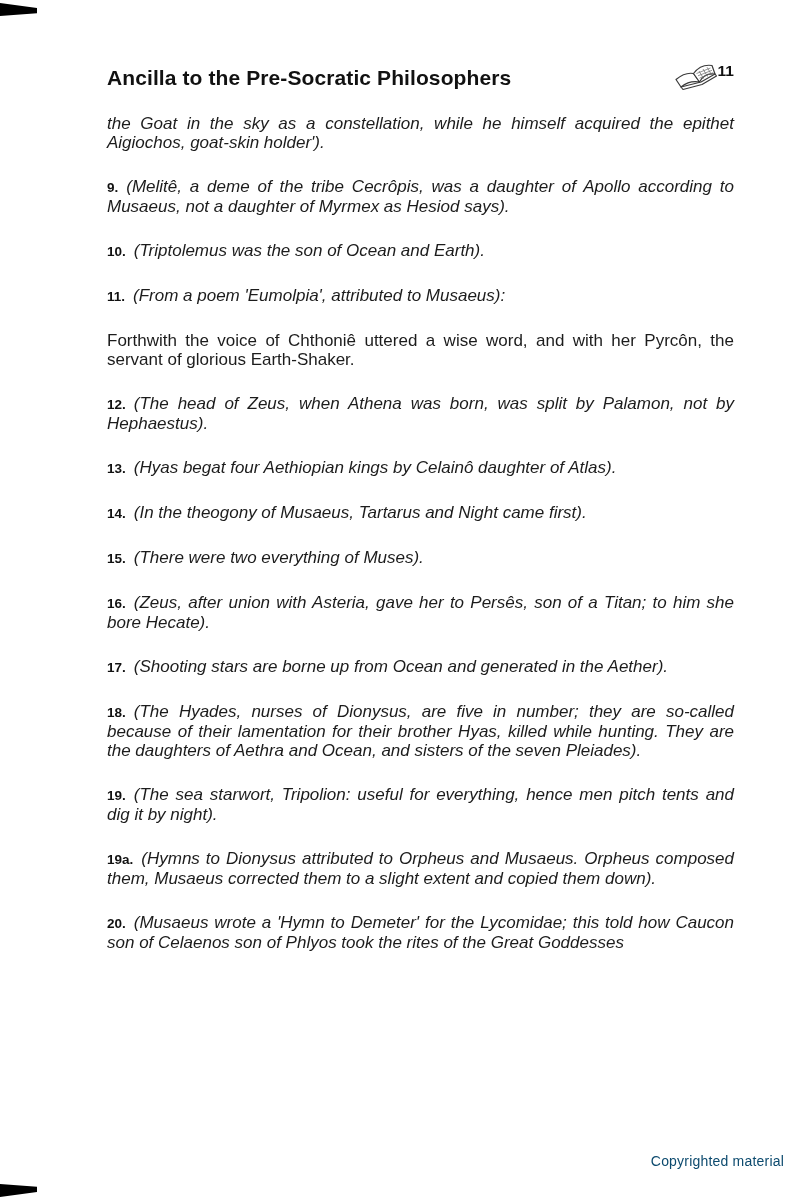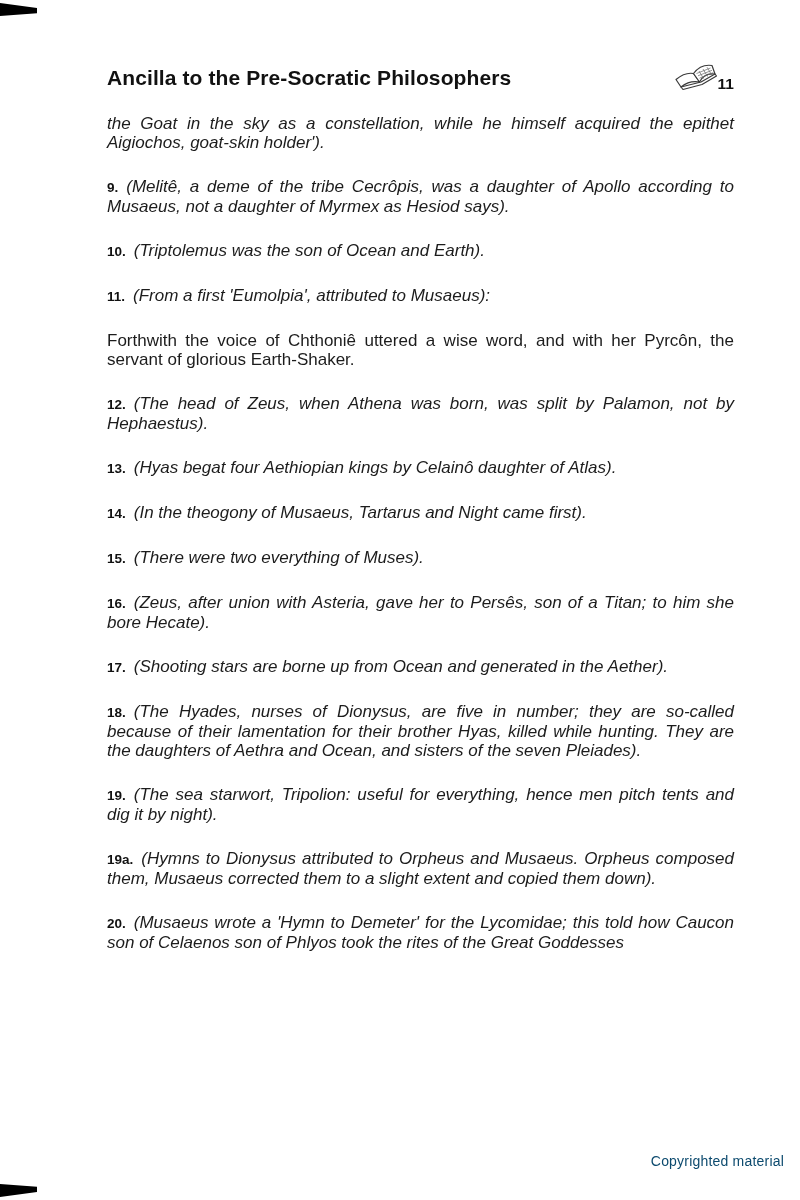--- a/index.html
+++ b/index.html
@@ -23,21 +23,21 @@
     margin-bottom: 21px;
   }
   .page-header .title {
     font-weight: bold;
     font-size: 21px;
     letter-spacing: 0.1px;
     color: #111;
   }
   .header-right {
     display: flex;
-    align-items: flex-end;
+    align-items: flex-start;
   }
   .page-num {
     font-weight: bold;
     font-size: 15.5px;
     color: #111;
   }
   .book-icon { display: inline-block; line-height: 0; }
 
   .body-col { width: 627px; }
 
@@ -121,21 +121,21 @@
   </div>
 
   <div class="body-col">
 
     <p class="block ital">the Goat in the sky as a constellation, while he himself acquired the epithet Aigiochos, goat-skin holder').</p>
 
     <p class="block"><span class="frag-num">9.</span><span class="frag-txt">(Melitê, a deme of the tribe Cecrôpis, was a daughter of Apollo according to Musaeus, not a daughter of Myrmex as Hesiod says).</span></p>
 
     <p class="block"><span class="frag-num">10.</span><span class="frag-txt">(Triptolemus was the son of Ocean and Earth).</span></p>
 
-    <p class="block"><span class="frag-num">11.</span><span class="frag-txt">(From a first 'Eumolpia', attributed to Musaeus):</span></p>
+    <p class="block"><span class="frag-num">11.</span><span class="frag-txt">(From a poem 'Eumolpia', attributed to Musaeus):</span></p>
 
     <p class="block verse">Forthwith the voice of Chthoniê uttered a wise word, and with her Pyrcôn, the servant of glorious Earth-Shaker.</p>
 
     <p class="block"><span class="frag-num">12.</span><span class="frag-txt">(The head of Zeus, when Athena was born, was split by Palamon, not by Hephaestus).</span></p>
 
     <p class="block"><span class="frag-num">13.</span><span class="frag-txt">(Hyas begat four Aethiopian kings by Celainô daughter of Atlas).</span></p>
 
     <p class="block"><span class="frag-num">14.</span><span class="frag-txt">(In the theogony of Musaeus, Tartarus and Night came first).</span></p>
 
     <p class="block"><span class="frag-num">15.</span><span class="frag-txt">(There were two everything of Muses).</span></p>

